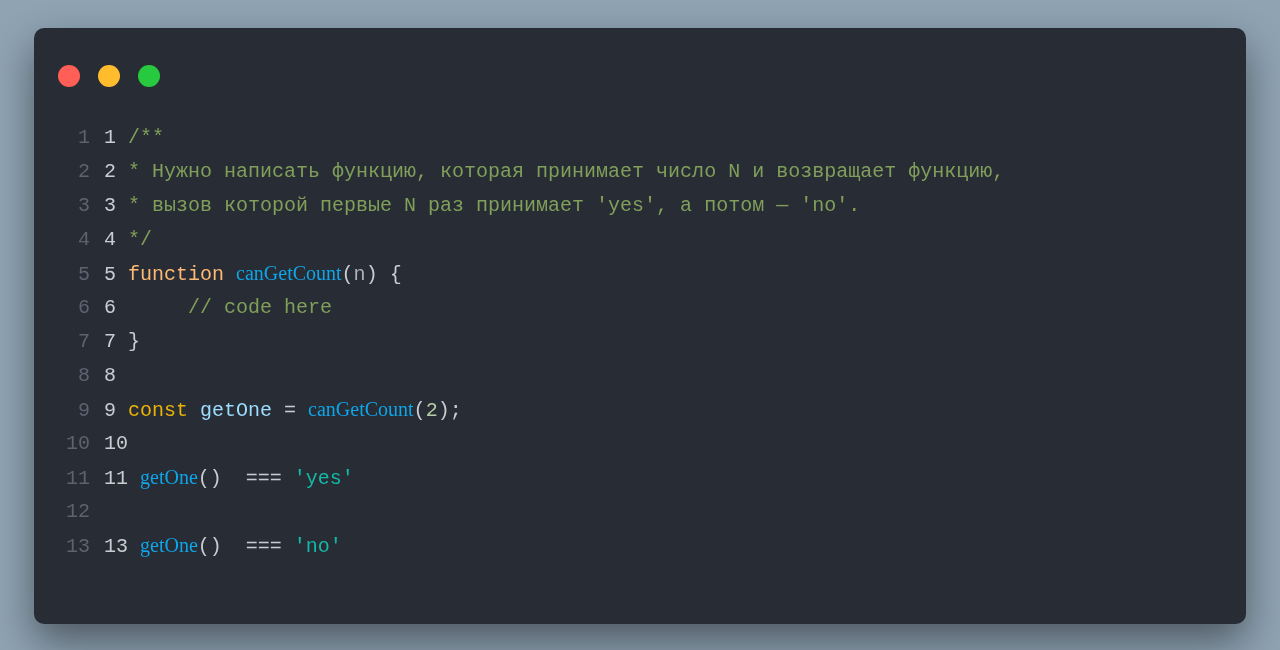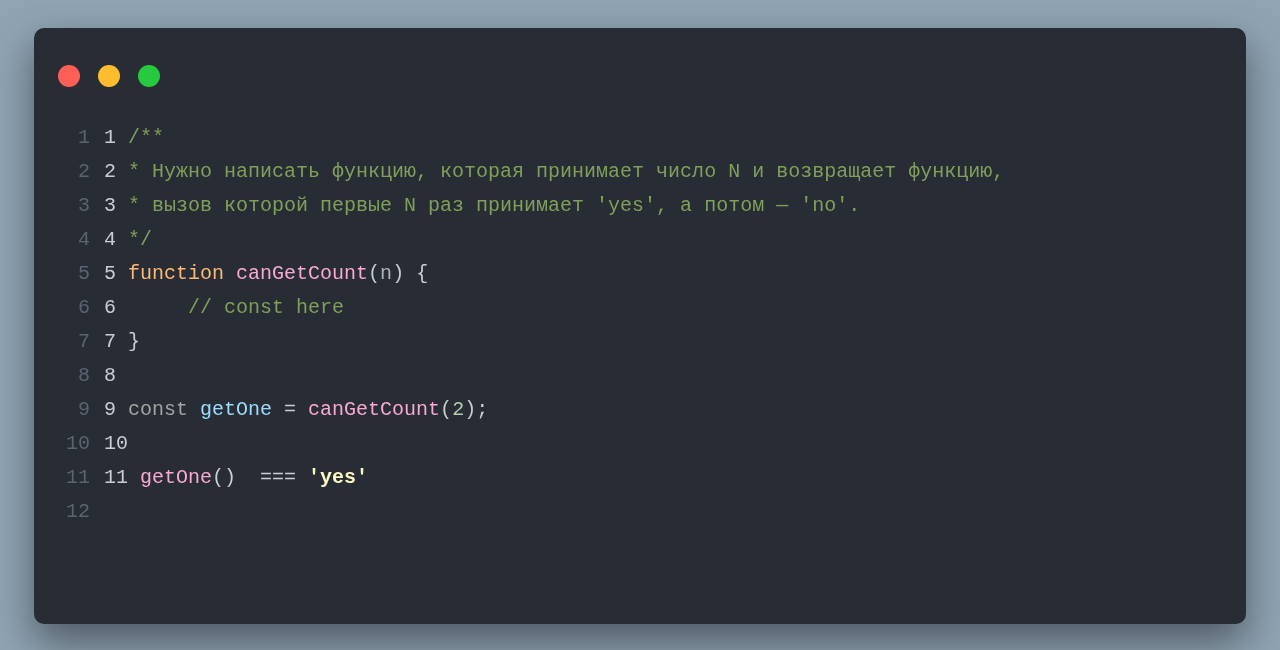--- a/index.html
+++ b/index.html
@@ -60,45 +60,46 @@
     color: #c8cdd4;
     padding-right: 0;
   }
   .code {
     color: #c8cdd4;
   }
 
   
   .cmt { color: #7f9f5a; font-style: normal; }
   .kw  { color: #fdba74; }
-  .fn  { color: #f9a8d4; }
+  .fn  { color: #0ea5e9; font-family: Liberation Serif, serif; }
   .nm  { color: #abb2bf; }
   .pn  { color: #c8cdd4; }
   .op  { color: #c8cdd4; }
-  .str { color: #fef9c3; font-weight: bold; }
+  .str { color: #14b8a6; }
   .ident { color: #9cdcfe; }
   .num { color: #b5cea8; }
-  .const { color: #a3a3a3; text-align: center; }
+  .const { color: #eab308; text-align: center; }
 </style>
 </head>
 <body>
 
 <div class="window">
   <div class="titlebar">
     <div class="dot red"></div>
     <div class="dot yellow"></div>
     <div class="dot green"></div>
   </div>
   <div class="code-area" id="code-area">
       <div class="line"><span class="gutter">1</span><span class="code"><span class="secgutter">1</span><span> </span><span class="cmt">/**</span></span></div>
       <div class="line"><span class="gutter">2</span><span class="code"><span class="secgutter">2</span><span> </span><span class="cmt">* Нужно написать функцию, которая принимает число N и возвращает функцию,</span></span></div>
       <div class="line"><span class="gutter">3</span><span class="code"><span class="secgutter">3</span><span> </span><span class="cmt">* вызов которой первые N раз принимает 'yes', а потом — 'no'.</span></span></div>
       <div class="line"><span class="gutter">4</span><span class="code"><span class="secgutter">4</span><span> </span><span class="cmt">*/</span></span></div>
       <div class="line"><span class="gutter">5</span><span class="code"><span class="secgutter">5</span><span> </span><span class="kw">function </span><span class="fn">canGetCount</span><span class="pn">(</span><span class="nm">n</span><span class="pn">) {</span></span></div>
-      <div class="line"><span class="gutter">6</span><span class="code"><span class="secgutter">6</span><span> </span><span class="pn">     </span><span class="cmt">// const here</span></span></div>
+      <div class="line"><span class="gutter">6</span><span class="code"><span class="secgutter">6</span><span> </span><span class="pn">     </span><span class="cmt">// code here</span></span></div>
       <div class="line"><span class="gutter">7</span><span class="code"><span class="secgutter">7</span><span> </span><span class="pn">}</span></span></div>
       <div class="line"><span class="gutter">8</span><span class="code"><span class="secgutter">8</span><span> </span><span class="pn"></span></span></div>
       <div class="line"><span class="gutter">9</span><span class="code"><span class="secgutter">9</span><span> </span><span class="const">const </span><span class="ident">getOne</span><span class="op"> = </span><span class="fn">canGetCount</span><span class="pn">(</span><span class="num">2</span><span class="pn">);</span></span></div>
       <div class="line"><span class="gutter">10</span><span class="code"><span class="secgutter">10</span><span> </span><span class="pn"></span></span></div>
       <div class="line"><span class="gutter">11</span><span class="code"><span class="secgutter">11</span><span> </span><span class="fn">getOne</span><span class="pn">()  </span><span class="op">=== </span><span class="str">'yes'</span></span></div>
       <div class="line"><span class="gutter">12</span></div>
+      <div class="line"><span class="gutter">13</span><span class="code"><span class="secgutter">13</span><span> </span><span class="fn">getOne</span><span class="pn">()  </span><span class="op">=== </span><span class="str">'no'</span></span></div>
     </div>
 </div>
 
 </body></html>

